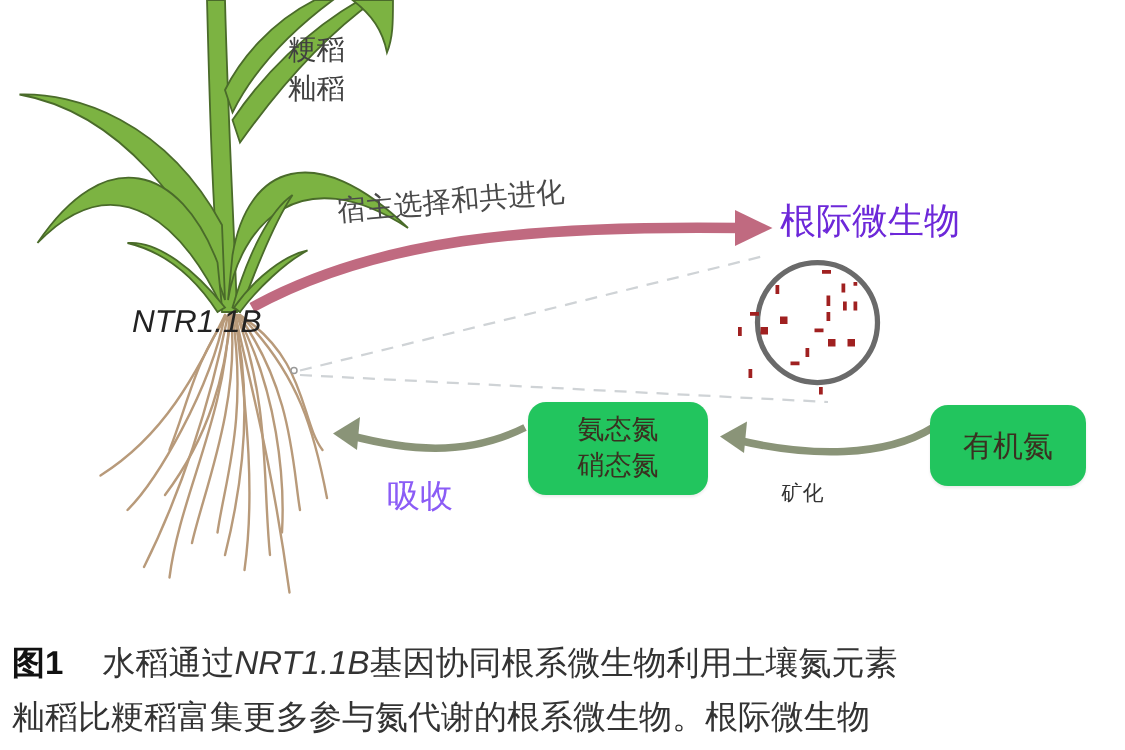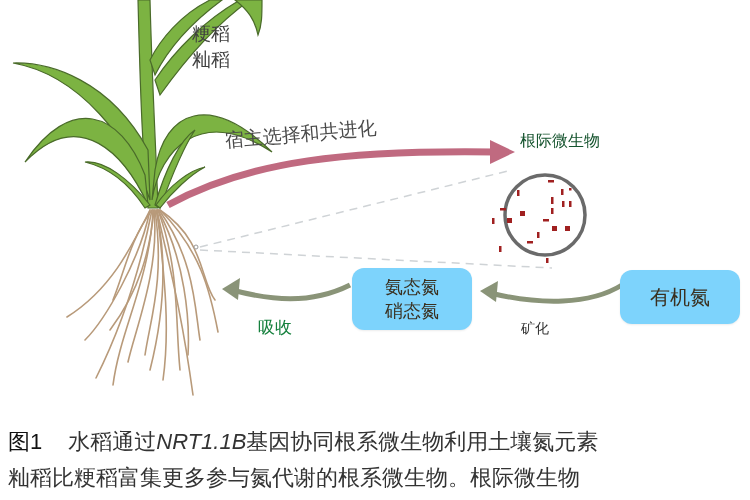--- a/index.html
+++ b/index.html
@@ -8,35 +8,35 @@
       background: #ffffff;
       font-family: "DejaVu Serif", serif;
       color: #333;
       position: relative;
     }
     .canvas { position: absolute; left: 0; top: 0; width: 750px; height: 500px; }
     .lbl { position: absolute; font-family: "DejaVu Serif", serif; color: #3a3a3a; white-space: nowrap; }
     .variety { left: 192px; top: 20px; font-size: 19px; line-height: 26px; color: #404040; }
     .gene { left: 88px; top: 203px; font-family: "Liberation Sans", sans-serif; font-style: italic; font-size: 21px; color: #222; }
     .host { left: 226px; top: 128px; font-size: 19px; color: #4a4a4a; transform: rotate(-5deg); transform-origin: left bottom; }
-    .microbe { left: 520px; top: 131px; font-size: 16px; color: #14532d; }
+    .microbe { left: 520px; top: 131px; font-size: 24px; color: #6d28d9; }
     .box {
-      position: absolute; background: #7dd3fc; border-radius: 12px;
+      position: absolute; background: #22c55e; border-radius: 12px;
       display: flex; flex-direction: column; align-items: center; justify-content: center;
       font-family: "DejaVu Serif", serif; color: #3a3020; box-shadow: 0 1px 2px rgba(0,0,0,0.08);
     }
     .box-inorganic { left: 352px; top: 268px; width: 120px; height: 62px; font-size: 18px; line-height: 24px; }
-    .box-organic { left: 620px; top: 270px; width: 120px; height: 54px; font-size: 20px; }
-    .absorb { left: 258px; top: 316px; font-size: 17px; color: #15803d; }
+    .box-organic { left: 620px; top: 270px; width: 104px; height: 54px; font-size: 20px; }
+    .absorb { left: 258px; top: 316px; font-size: 22px; color: #8b5cf6; }
     .mineral { left: 521px; top: 320px; font-size: 14px; color: #333; }
     .caption {
       position: absolute; left: 8px; top: 424px; width: 742px;
       font-family: "DejaVu Serif", serif; font-size: 22px; line-height: 36px; color: #333;
     }
-    .caption .fig { font-family: "Liberation Sans", sans-serif; font-weight: normal; color: #111; margin-right: 26px; }
+    .caption .fig { font-family: "Liberation Sans", sans-serif; font-weight: bold; color: #111; margin-right: 26px; }
     .caption .ital { font-family: "Liberation Sans", sans-serif; font-style: italic; }
     .caption .line { white-space: nowrap; }
   </style>
 </head>
 <body>
 
 <div class="canvas">
   <svg width="750" height="500" viewBox="0 0 750 500">
 
     <g stroke="#cfd3d6" stroke-width="1.5" stroke-dasharray="8,6" fill="none">
@@ -114,20 +114,21 @@
     <g>
       <path d="M622 285 C590 305, 540 305, 490 293" stroke="#8a9478" stroke-width="5" fill="none"></path>
       <path d="M498 281 L480 291 L496 302 Z" fill="#8a9478"></path>
     </g>
   </svg>
 
   <div class="lbl variety">
     <div>粳稻</div>
     <div>籼稻</div>
   </div>
+  <div class="lbl gene">NTR1.1B</div>
   <div class="lbl host">宿主选择和共进化</div>
   <div class="lbl microbe">根际微生物</div>
 
   <div class="box box-inorganic">
     <div>氨态氮</div>
     <div>硝态氮</div>
   </div>
   <div class="box box-organic">
     <div>有机氮</div>
   </div>

